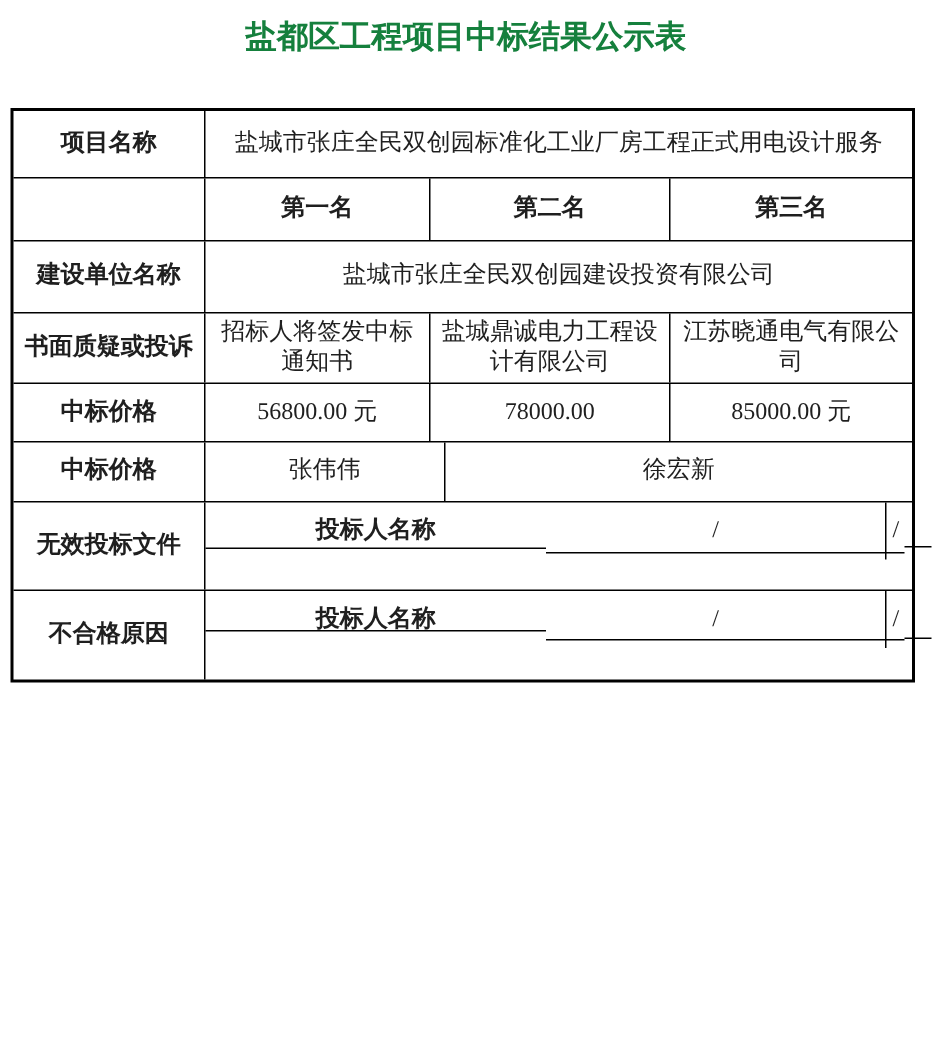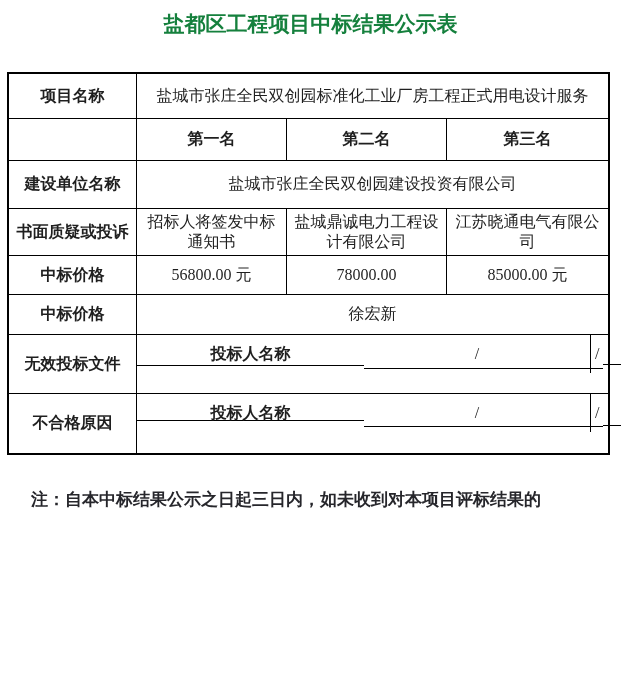--- a/index.html
+++ b/index.html
@@ -79,20 +79,21 @@
 
   <div class="tr h39">
     <div class="td label">中标价格</div>
     <div class="td c1">56800.00 元</div>
     <div class="td c2">78000.00</div>
     <div class="td c3">85000.00 元</div>
   </div>
 
   <div class="tr h40">
     <div class="td label">中标价格</div>
+    <div class="td c2">张伟伟</div>
     <div class="td c3">徐宏新</div>
   </div>
 
   <div class="section">
     <div class="td label sec-label">无效投标文件</div>
     <div class="sec-body">
       <div class="tr h31">
         <div class="td s1 bold">投标人名称</div>
       </div>
       <div class="tr h34">
@@ -127,14 +128,13 @@
       <div class="tr h30">
         <div class="td s1"></div>
         <div class="td s2"></div>
       </div>
     </div>
   </div>
 
 </div>
 
 <div class="note">
-  <div>注：自本中标结果公示之日起三日内，如未收到对本项目评标结果的</div>
 </div>
 
 </body></html>

